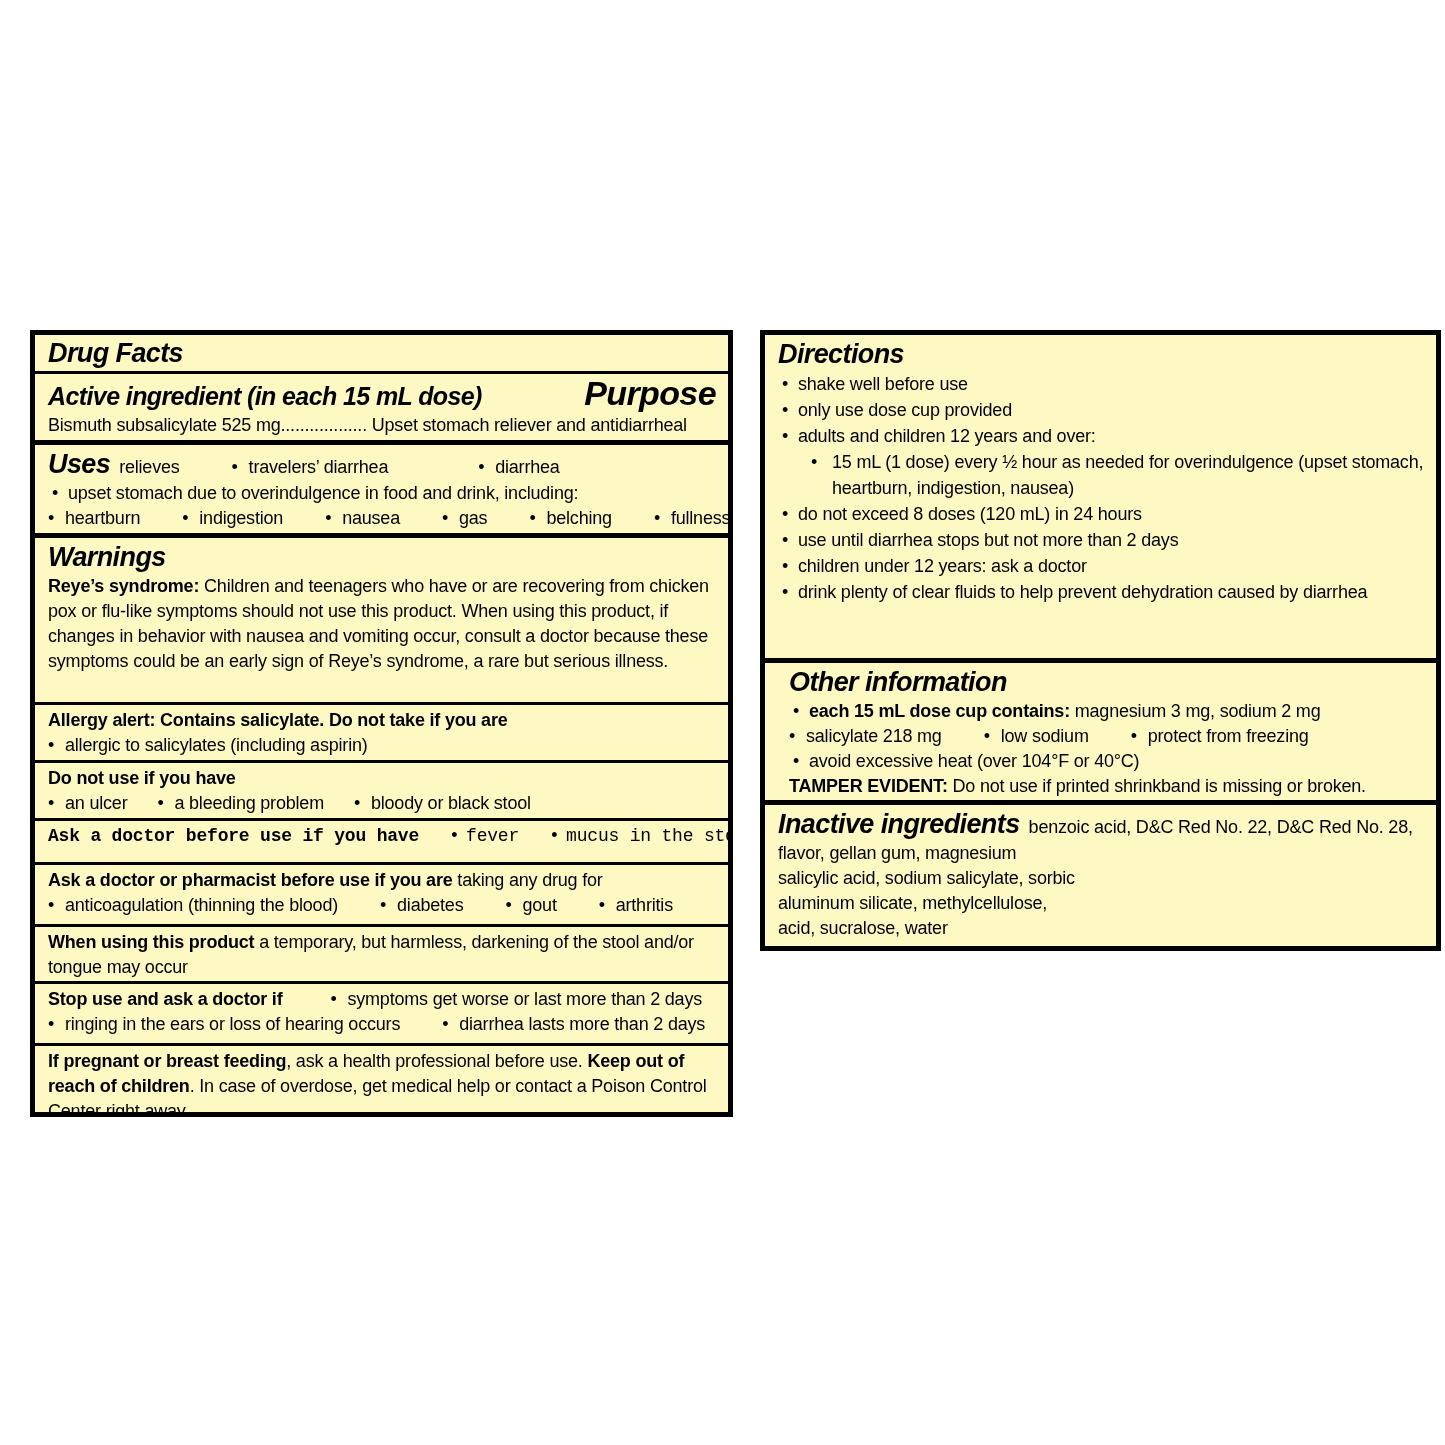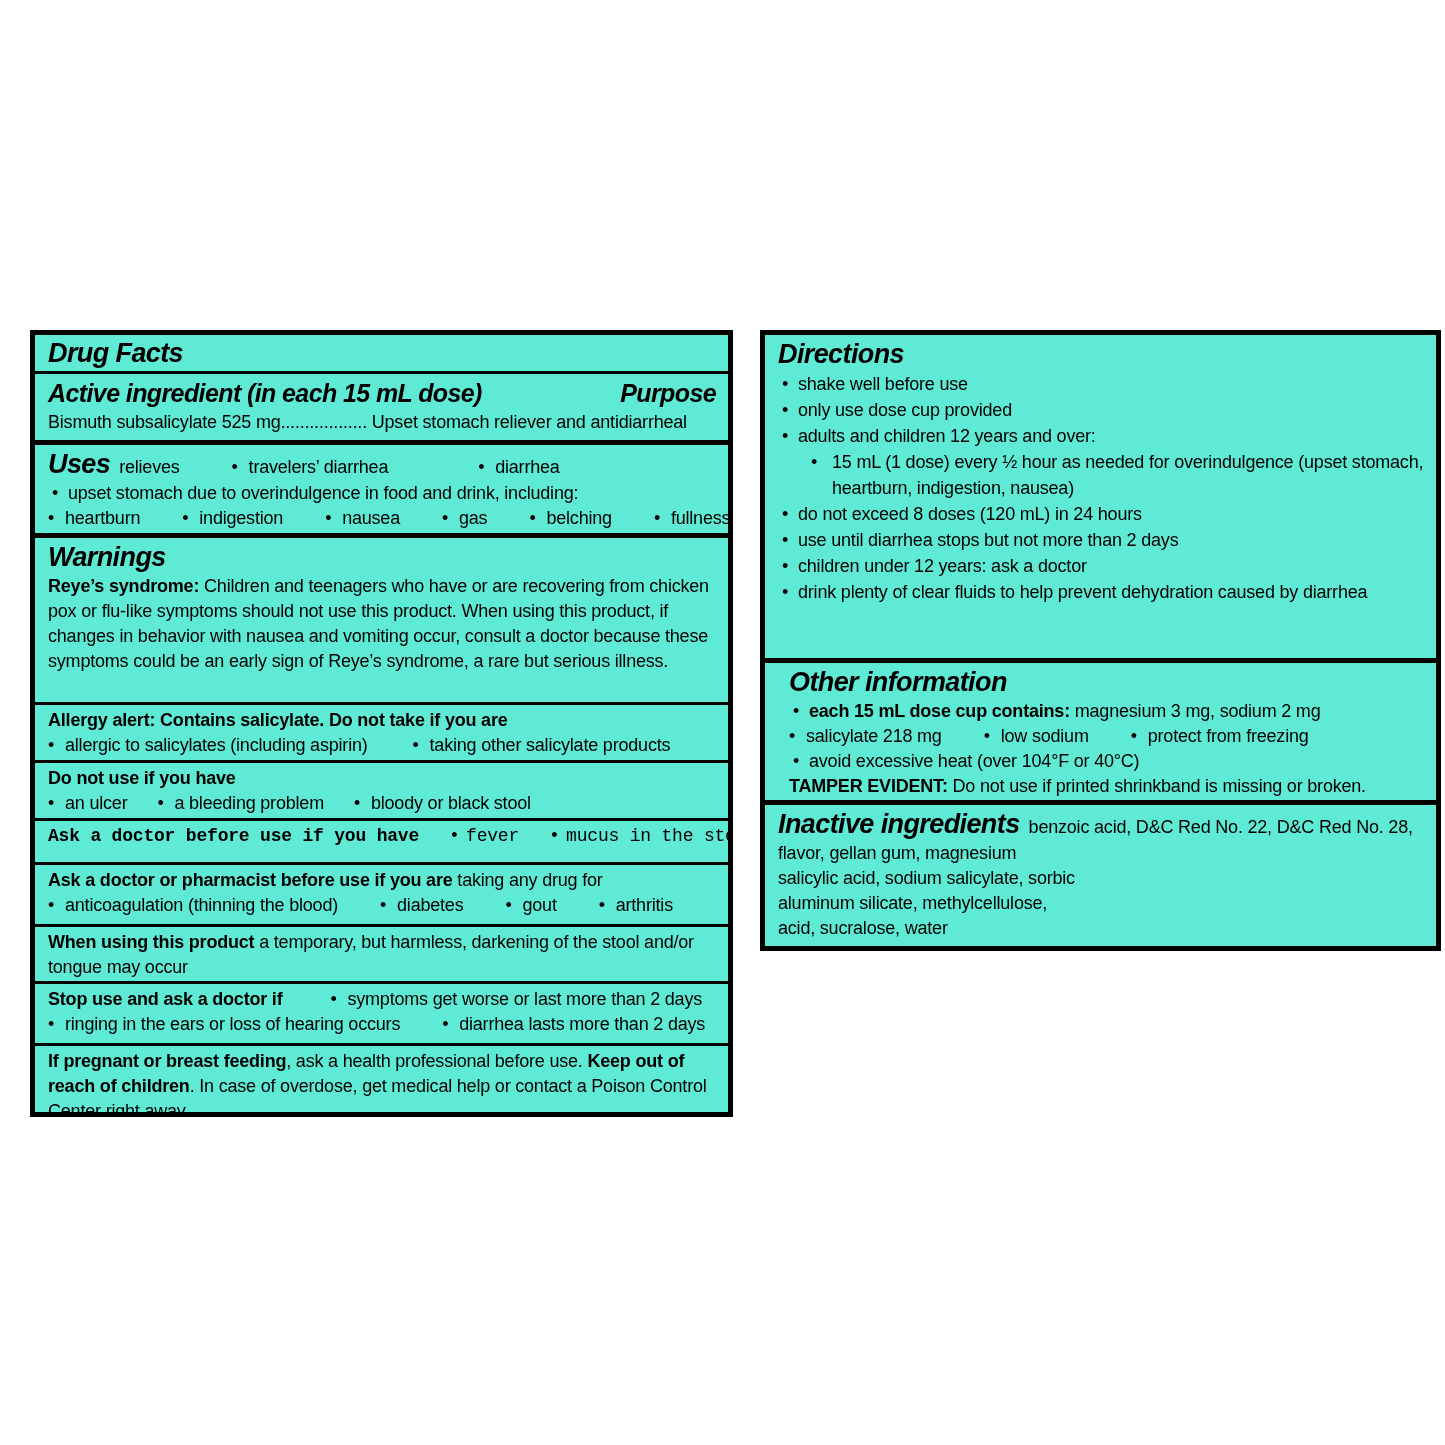--- a/index.html
+++ b/index.html
@@ -1,21 +1,21 @@
 <!DOCTYPE html>
 <html><head>
 <meta charset="utf-8">
 <style>
   html,body{margin:0;padding:0;}
   body{
     width:1445px;height:1445px;background:#ffffff;color:#000;
     font-family:"Liberation Sans",sans-serif;position:relative;
   }
   .box{
-    position:absolute;border:5px solid #000;background:#5eead4;
+    position:absolute;border:5px solid #000;background:#fef9c3;
     display:flex;flex-direction:column;box-sizing:border-box;
   }
   #left-box{left:30px;top:330px;width:703px;height:787px;}
   #right-box{left:760px;top:330px;width:681px;height:621px;}
   .sec{padding:3px 12px 3px 13px;box-sizing:border-box;overflow:hidden;
        font-size:18px;line-height:25px;letter-spacing:-0.2px;}
   .bb3{border-bottom:3px solid #000;}
   .bb5{border-bottom:5px solid #000;}
   .h1{font-style:italic;font-weight:bold;font-size:27px;line-height:33px;letter-spacing:-0.6px;}
   .h1.inline{margin-right:9px;}
@@ -24,40 +24,40 @@
   
   .li{position:relative;padding-left:20px;}
   .li::before{content:"\2022";position:absolute;left:4px;}
   .li-sub{position:relative;padding-left:54px;}
   .li-sub::before{content:"\2022";position:absolute;left:33px;}
   
   .row{display:flex;align-items:baseline;flex-wrap:nowrap;}
   .bi{position:relative;padding-left:17px;white-space:nowrap;}
   .bi::before{content:"\2022";position:absolute;left:0;}
   .g30{column-gap:30px;}.g36{column-gap:48px;}.g42{column-gap:42px;}
-  .g45{column-gap:45px;}.g52{column-gap:52px;}
+  .g45{column-gap:57px;flex-direction:column;}.g52{column-gap:52px;}
   
   .hrow{display:flex;justify-content:space-between;align-items:baseline;}
   .dotline{white-space:nowrap;font-size:18px;letter-spacing:-0.2px;}
   .secflex{display:flex;align-items:center;}
   .nw{white-space:nowrap;}
 </style>
 </head>
 <body>
 
 <div class="box" id="left-box">
 
   <div class="sec bb3 secflex" style="height:39px;">
     <span class="h1">Drug Facts</span>
   </div>
 
   <div class="sec bb5" style="height:71px;">
     <div class="hrow">
       <span class="h1" style="font-size:25px;">Active ingredient (in each 15 mL dose)</span>
-      <span class="h1" style="font-size:25px;">Purpose</span>
+      <span class="h1" style="font-size:34px;">Purpose</span>
     </div>
     <div class="dotline"><span>Bismuth subsalicylate 525 mg</span><span>..................</span> <span>Upset stomach reliever and antidiarrheal</span></div>
   </div>
 
   <div class="sec bb5" style="height:93px;">
     <div class="row g52">
       <span class="nw"><span class="h1 inline">Uses</span><span>relieves</span></span>
       <span class="bi">travelers’ diarrhea</span>
       <span class="bi" style="margin-left:38px;">diarrhea</span>
     </div>

